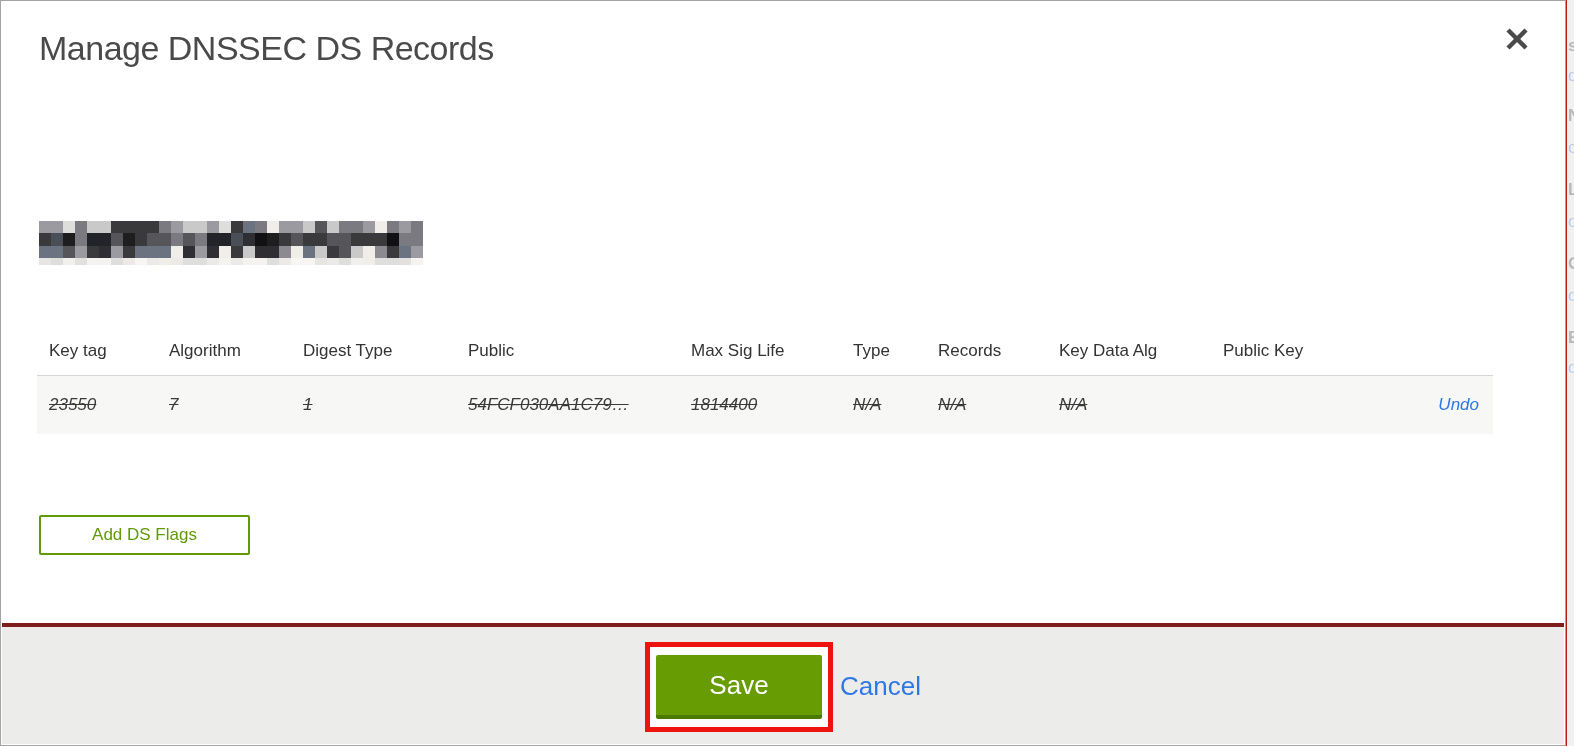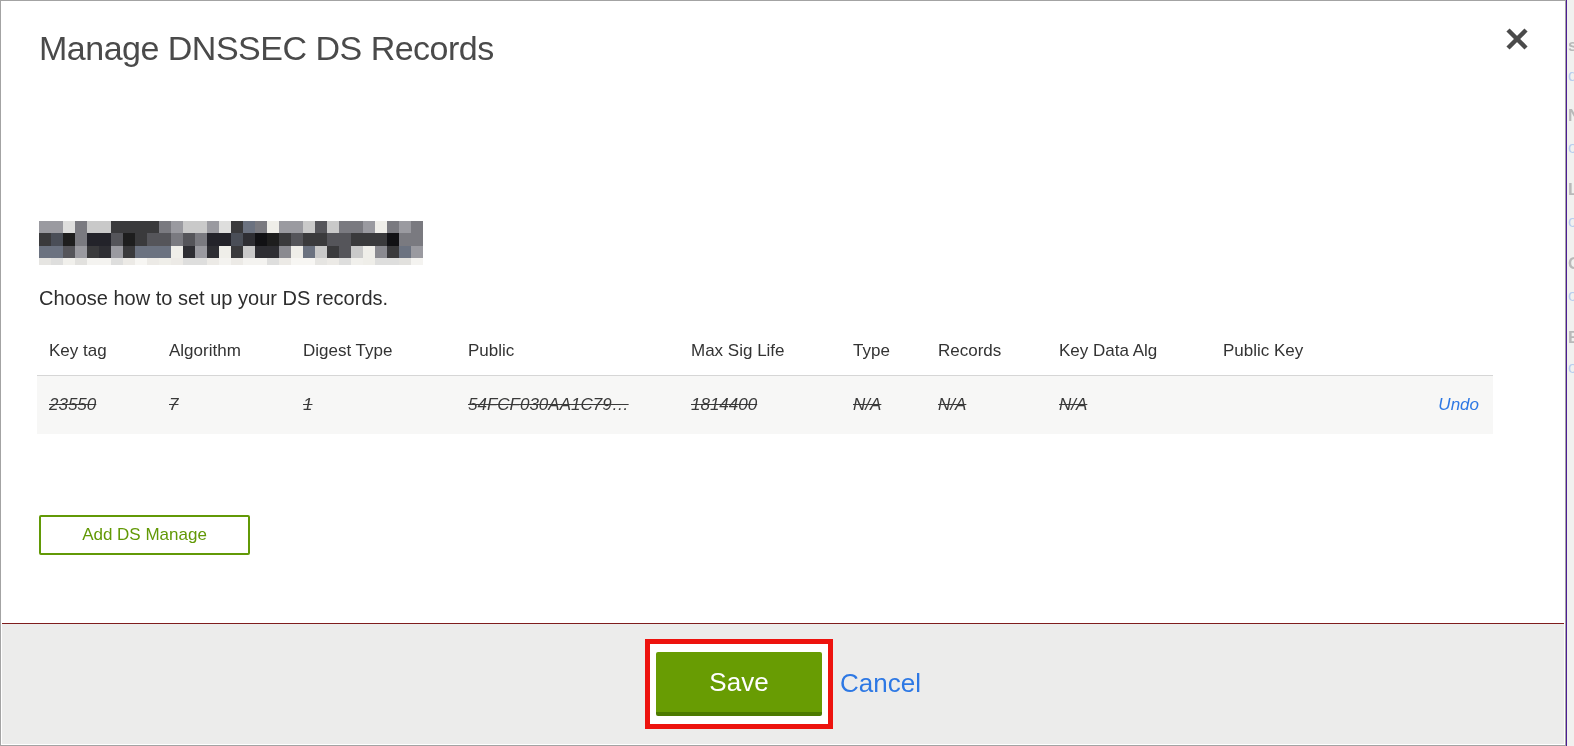--- a/index.html
+++ b/index.html
@@ -1,19 +1,19 @@
 <!DOCTYPE html>
 <html><head>
 <meta charset="utf-8">
 <style>
   * { margin:0; padding:0; box-sizing:border-box; }
   html,body { width:1574px; height:746px; overflow:hidden; background:#fff; }
   body { font-family:"Liberation Sans","DejaVu Sans",sans-serif; position:relative; }
 
-  .page { position:absolute; inset:0; width:1574px; height:746px; background:#4c1d95;padding-left:32px; }
+  .page { position:absolute; inset:0; width:1574px; height:746px; background:#b91c1c;padding-left:32px; }
 
   
   .modal { position:absolute; left:0; top:0; width:1566px; height:746px;
            background:#ffffff; border:1px solid #a3a3a3; }
 
   .modal-title { position:absolute; left:38px; top:28px; font-size:34px; color:#4a4a4a;
                  letter-spacing:-0.5px; font-weight:400; }
 
   .close-btn { position:absolute; left:1496px; top:20px; width:40px; height:40px;
                display:flex; align-items:center; justify-content:center; cursor:pointer; }
@@ -44,21 +44,21 @@
   .col-digest{width:223px;} .col-msl{width:162px;} .col-flags{width:85px;}
   .col-proto{width:121px;} .col-kda{width:164px;} .col-pk{width:170px;} .col-act{width:100px;}
 
   .add-btn { position:absolute; left:38px; top:514px; width:211px; height:40px;
              background:#ffffff; border:2px solid #629906; border-radius:2px;
              color:#629906; font-size:17px; display:flex; align-items:center;
              justify-content:center; cursor:pointer; font-family:inherit; }
 
   
   .footer { position:absolute; left:1px; right:1px; bottom:1px; height:121px;
-            background:#ececeb; border-top:1px solid #7f1d1d; }
+            background:#ececeb; border-top:4px solid #7f1d1d; }
 
   .red-annotation { position:absolute; left:643px; top:15px; width:188px; height:90px;
                     background:#ffffff; border:5px solid #ed130e; padding:7px 6px;
                     display:flex; align-items:center; justify-content:center; }
   .save-btn { width:168px; height:64px; background:#689c03; border:none;
               border-bottom:4px solid #4c7a00; border-radius:2px; color:#ffffff;
               font-size:26px; font-family:inherit; cursor:pointer; }
   .cancel-link { position:absolute; left:838px; top:44px; font-size:26px; }
 
   
@@ -219,21 +219,20 @@
           <div style="background: rgb(222, 222, 221); height: 7px;"></div>
           <div style="background: rgb(241, 240, 236); height: 7px;"></div>
           <div style="background: rgb(239, 238, 233); height: 7px;"></div>
           <div style="background: rgb(222, 222, 221); height: 7px;"></div>
           <div style="background: rgb(222, 222, 221); height: 7px;"></div>
           <div style="background: rgb(226, 225, 222); height: 7px;"></div>
           <div style="background: rgb(244, 243, 240); height: 7px;"></div>
         </div>
       </div>
 
-    <div class="subtitle">Choose how to set up your DS records.</div>
 
     <table class="ds-table">
       <colgroup>
         <col class="col-keytag">
           <col class="col-alg">
           <col class="col-dtype">
         <col class="col-digest">
           <col class="col-msl">
           <col class="col-flags">
         <col class="col-proto">
@@ -264,21 +263,21 @@
             <td class="struck">1814400</td>
             <td class="struck">N/A</td>
             <td class="struck">N/A</td>
             <td class="struck">N/A</td>
             <td></td>
             <td class="action"><a class="link">Undo</a></td>
           </tr>
         </tbody>
     </table>
 
-    <button class="add-btn">Add DS Manage</button>
+    <button class="add-btn">Add DS Flags</button>
 
     <div class="footer">
       <div class="red-annotation">
         <button class="save-btn">Save</button>
       </div>
       <a class="link cancel-link">Cancel</a>
     </div>
 
   </div>
 

